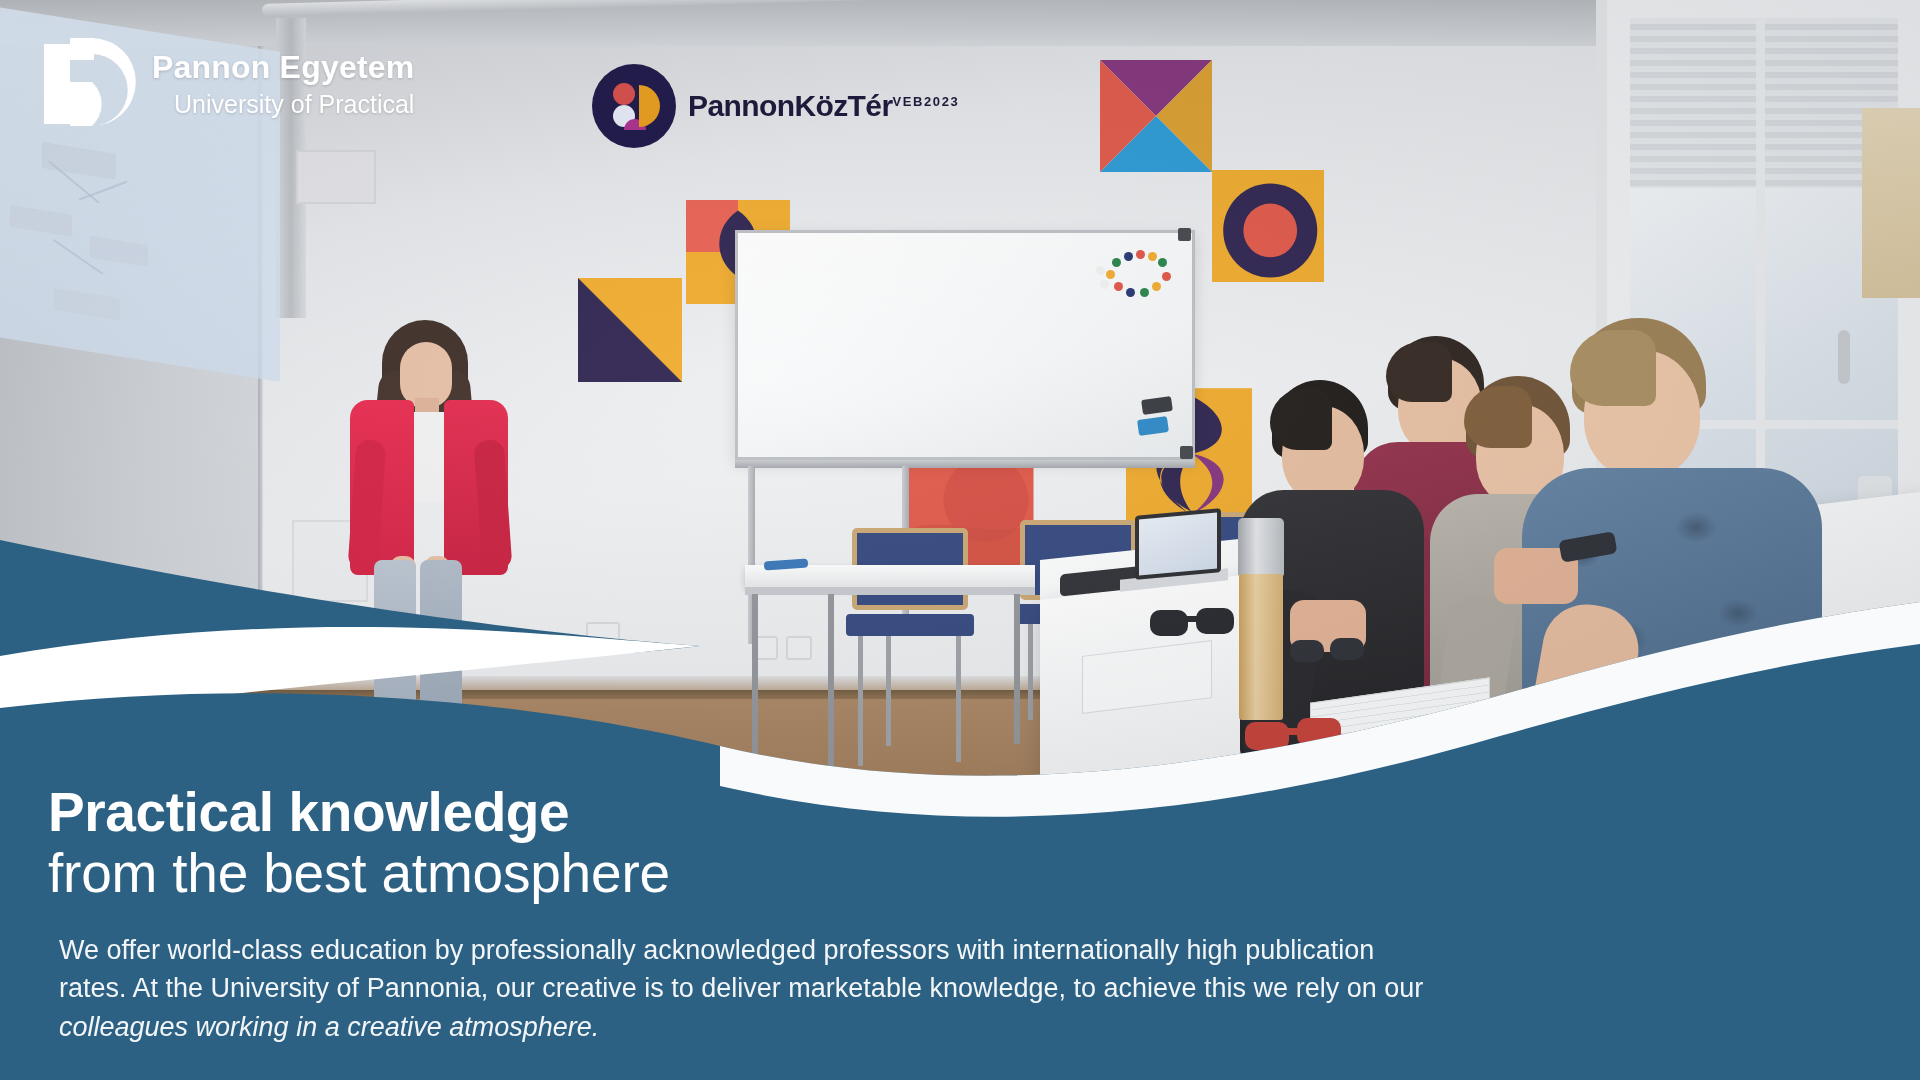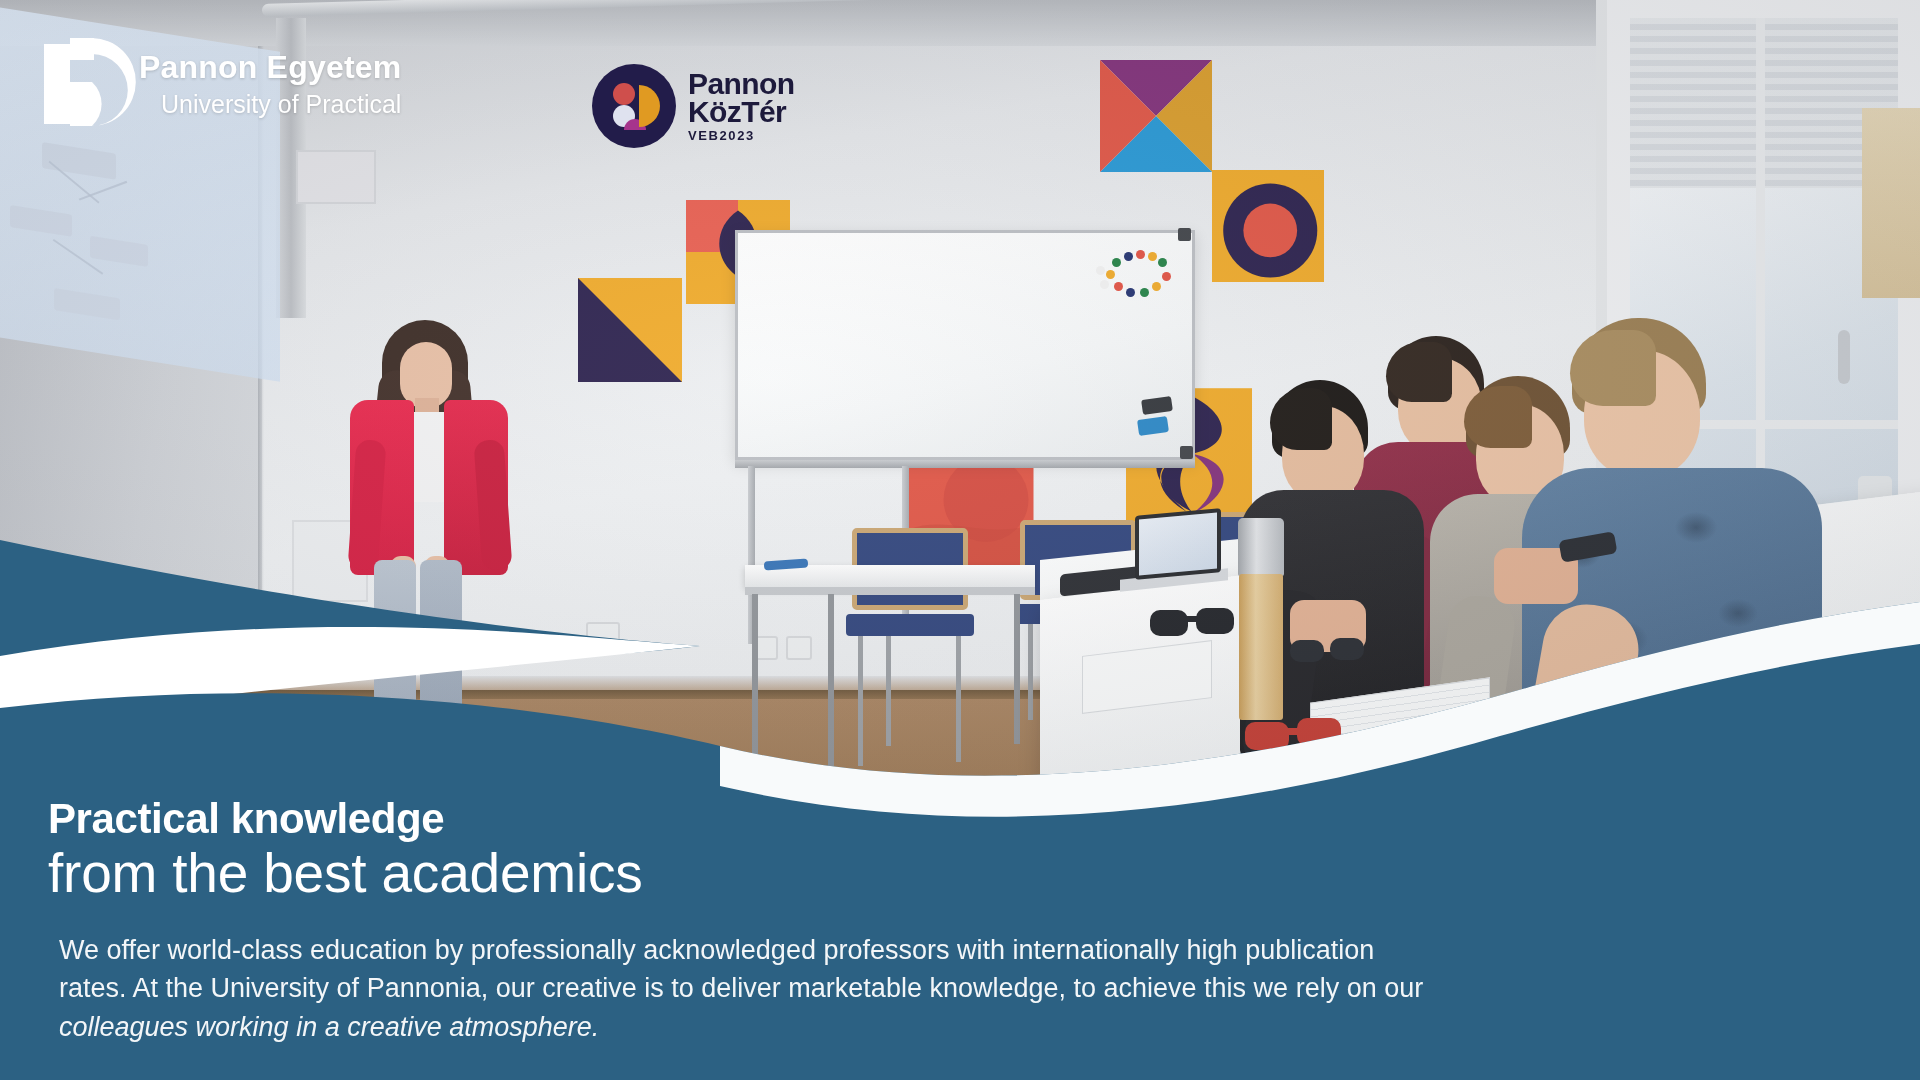--- a/index.html
+++ b/index.html
@@ -146,39 +146,39 @@
   .lens { position:absolute; width:38px; height:26px; border-radius:10px; }
   .notebook { position:absolute; background:#fbfcfc; border:1px solid #d9dcdf; }
   .nb-lines { position:absolute; left:0; top:0; right:0; bottom:0;
     background:repeating-linear-gradient(180deg,transparent 0 6px,#dfe3e7 6px 7px); opacity:.8; }
 
   
   .grade { position:absolute; inset:0; pointer-events:none;
     background:radial-gradient(120% 85% at 40% 35%,rgba(255,255,255,.10),rgba(40,45,55,.16) 100%); }
 
   
-  .brand { position:absolute; left:40px; top:34px; display:flex; align-items:center; gap:3px; z-index:40; }
+  .brand { position:absolute; left:40px; top:34px; display:flex; align-items:center; gap:16px; z-index:40; }
   .pmark { width:96px; height:100px; flex:0 0 auto; }
   .btext { display:flex; flex-direction:column; line-height:1; }
   .btext .t1 { font-size:32px; font-weight:bold; color:#fff; letter-spacing:.2px;
     text-shadow:0 1px 3px rgba(0,0,0,.18); }
   .btext .t2 { font-size:25px; font-weight:400; color:#fff; margin-top:9px; text-align:right;
     text-shadow:0 1px 3px rgba(0,0,0,.18); }
 
   .kozter { position:absolute; left:592px; top:64px; display:flex; align-items:center; gap:12px; z-index:40; }
   .kz-badge { width:84px; height:84px; flex:0 0 auto; }
-  .kz-words { display:flex; flex-direction:column; line-height:.92; color:#1d1a3c; }
+  .kz-words { display:flex; flex-direction:row; line-height:.92; color:#1d1a3c; }
   .kz-words .k1 { font-size:30px; font-weight:bold; letter-spacing:-.6px; }
   .kz-words .k2 { font-size:30px; font-weight:bold; letter-spacing:-.6px; }
   .kz-words .k3 { font-size:13px; font-weight:bold; letter-spacing:1.6px; margin-top:4px; }
 
   
   .wave-wrap { position:absolute; left:0; bottom:0; width:1920px; height:540px; z-index:30; }
   .copy { position:absolute; left:0; bottom:0; width:1920px; z-index:34; padding:0 48px 34px 48px; }
-  .h1 { font-size:42px; font-weight:bold; color:#ffffff; line-height:1.06; letter-spacing:-.4px; }
+  .h1 { font-size:55px; font-weight:bold; color:#ffffff; line-height:1.06; letter-spacing:-.4px; }
   .h2 { font-size:55px; font-weight:300; color:#ffffff; line-height:1.12; letter-spacing:-.2px; margin-top:2px; }
   .body { margin-top:26px; max-width:1824px; font-size:27px; font-weight:300; line-height:1.42;
     color:#f3f6f8; text-align:justify; }
   .body > span { display:block;margin-left:11px; }
 </style>
 </head>
 <body>
 
 <div class="stage">
 
@@ -454,21 +454,21 @@
 
       <path d="M0 168 C300 132 560 168 720 206 C980 268 1260 226 1540 144
                C1680 104 1800 78 1920 62 L1920 540 L0 540 Z" fill="#2c6183"></path>
 
       <path d="M720 206 C980 268 1260 226 1540 144 C1680 104 1800 78 1920 62
                L1920 104 C1780 122 1640 156 1500 196 C1240 272 980 306 720 246 Z" fill="#ffffff" opacity="0.97"></path>
     </svg>
 
     <div class="copy">
       <div class="h1">Practical knowledge</div>
-      <div class="h2">from the best academics</div>
+      <div class="h2">from the best atmosphere</div>
       <div class="body">
         <span>We offer world-class education by professionally acknowledged professors with internationally high publication</span>
         <span>rates. At the University of Pannonia, our creative is to deliver marketable knowledge,  to achieve this we rely on our</span>
         <span style="text-align:left;font-style:italic;">colleagues working in a creative atmosphere.</span>
       </div>
     </div>
   </div>
 
 </div>
 

